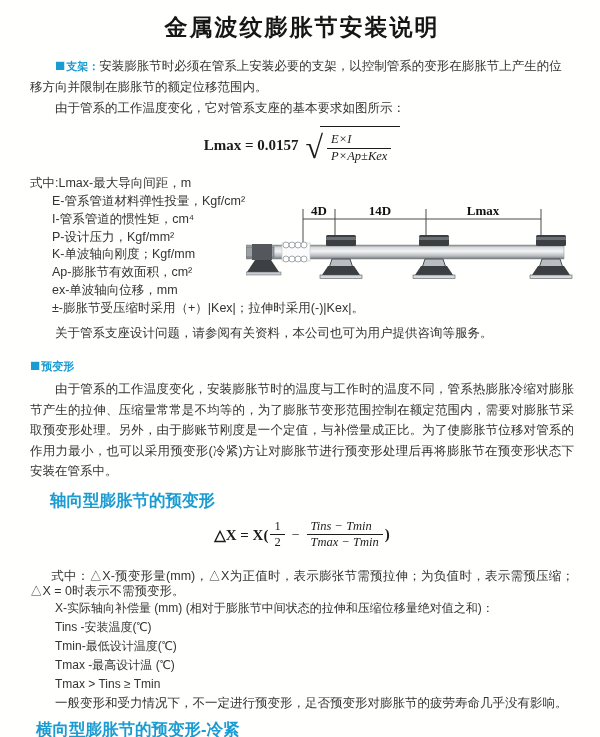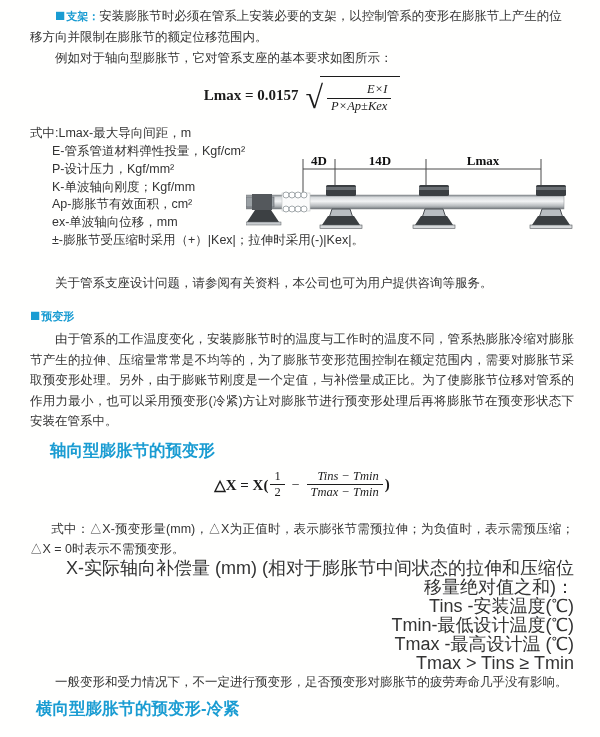--- a/index.html
+++ b/index.html
@@ -57,21 +57,21 @@
   .formula{
     display:flex;justify-content:center;align-items:center;
     font-family:"Liberation Serif",serif;color:#1c1c1c;
     margin:7px 0;
   }
   .f-lhs{font-weight:bold;font-size:15px;}
   .f-close{font-weight:bold;font-size:15px;}
   .sqrt{display:flex;align-items:center;margin-left:7px;}
   .rad-sign{font-size:32px;line-height:0.9;font-weight:400;margin-right:-3px;transform:translateY(2px);}
   .rad-box{border-top:1.6px solid #1c1c1c;padding:2px 7px 0 5px;}
-  .frac{display:inline-flex;flex-direction:column;align-items:flex-end;font-size:12.5px;line-height:1.25;}
+  .frac{display:inline-flex;flex-direction:column;align-items:flex-start;font-size:12.5px;line-height:1.25;}
   .frac.italic{font-style:italic;}
   .frac .den{border-top:1px solid #1c1c1c;}
   .frac .num,.frac .den{padding:0 4px;}
   .f-op{margin:0 5px;font-size:14px;}
   .sqrt .frac .den{border-top:1px solid #1c1c1c;font-family:Liberation Serif, serif;}
   .formula .frac{margin:0 2px;}
 
   
   .defs-row{position:relative;height:146px;margin-top:11px;}
   .def-list{width:330px;}
@@ -79,51 +79,53 @@
   .def-item.sub{padding-left:22px;}
   .note-line{margin-top:2px;text-indent:2em;}
 
   .diagram{
     position:absolute;top:28px;right:-2px;
     width:330px;height:100px;
   }
 
   .preform-para{text-indent:2em;line-height:20.5px;text-align:justify;}
 
-  .explain{line-height:20px;text-indent:1.7em;margin-top:18px;text-align:justify;}
-  .ax-item{font-size:18px;line-height:19px;padding-left:25px;text-align:right;}
+  .explain{line-height:15px;text-indent:1.7em;margin-top:18px;text-align:justify;}
+  .ax-item{font-size:12px;line-height:19px;padding-left:25px;}
   .closing{text-indent:2em;line-height:19px;}
 </style>
 </head>
 <body>
 
 <div class="page">
 
+  <div class="doc-title">金属波纹膨胀节安装说明</div>
 
   <p class="indent"><span class="sec-marker">■</span><span class="sec-label">支架：</span><span>安装膨胀节时必须在管系上安装必要的支架，以控制管系的变形在膨胀节上产生的位移方向并限制在膨胀节的额定位移范围内。</span></p>
 
-  <p class="indent">例如对于轴向型膨胀节，它对管系支座的基本要求如图所示：</p>
+  <p class="indent">由于管系的工作温度变化，它对管系支座的基本要求如图所示：</p>
 
   <div class="formula">
     <span class="f-lhs">Lmax = 0.0157</span>
     <span class="sqrt">
       <span class="rad-sign">√</span>
       <span class="rad-box">
         <span class="frac italic">
           <span class="num">E×I</span>
           <span class="den">P×Ap±Kex</span>
         </span>
       </span>
     </span>
   </div>
 
   <div class="defs-row">
     <div class="def-list">
       <div class="def-item">式中:Lmax-最大导向间距，m</div>
       <div class="def-item sub">E-管系管道材料弹性投量，Kgf/cm²</div>
+      <div class="def-item sub">I-管系管道的惯性矩，cm⁴</div>
       <div class="def-item sub">P-设计压力，Kgf/mm²</div>
       <div class="def-item sub">K-单波轴向刚度；Kgf/mm</div>
       <div class="def-item sub">Ap-膨胀节有效面积，cm²</div>
       <div class="def-item sub">ex-单波轴向位移，mm</div>
       <div class="def-item sub">±-膨胀节受压缩时采用（+）|Kex|；拉伸时采用(-)|Kex|。</div>
     </div>
 
     <svg class="diagram" viewBox="0 0 330 100">
       <defs>
         <linearGradient id="pipeGrad" x1="0" y1="0" x2="0" y2="1">

